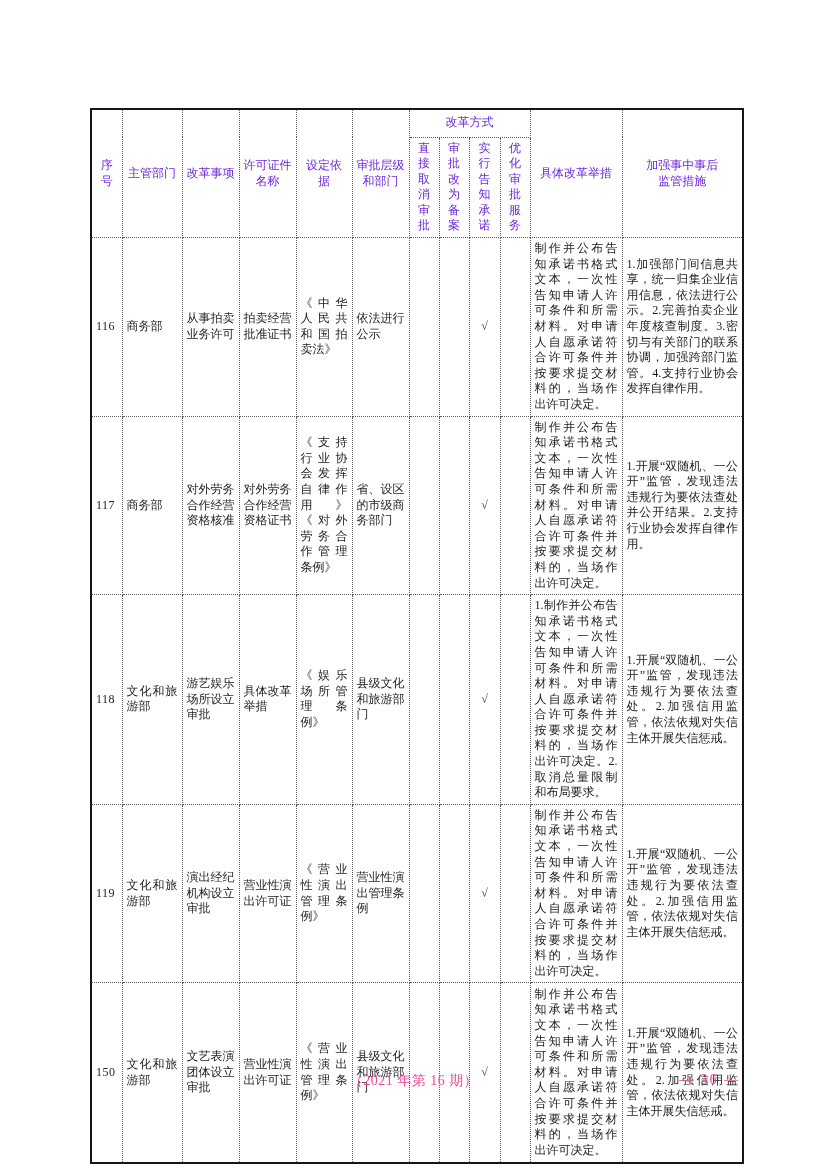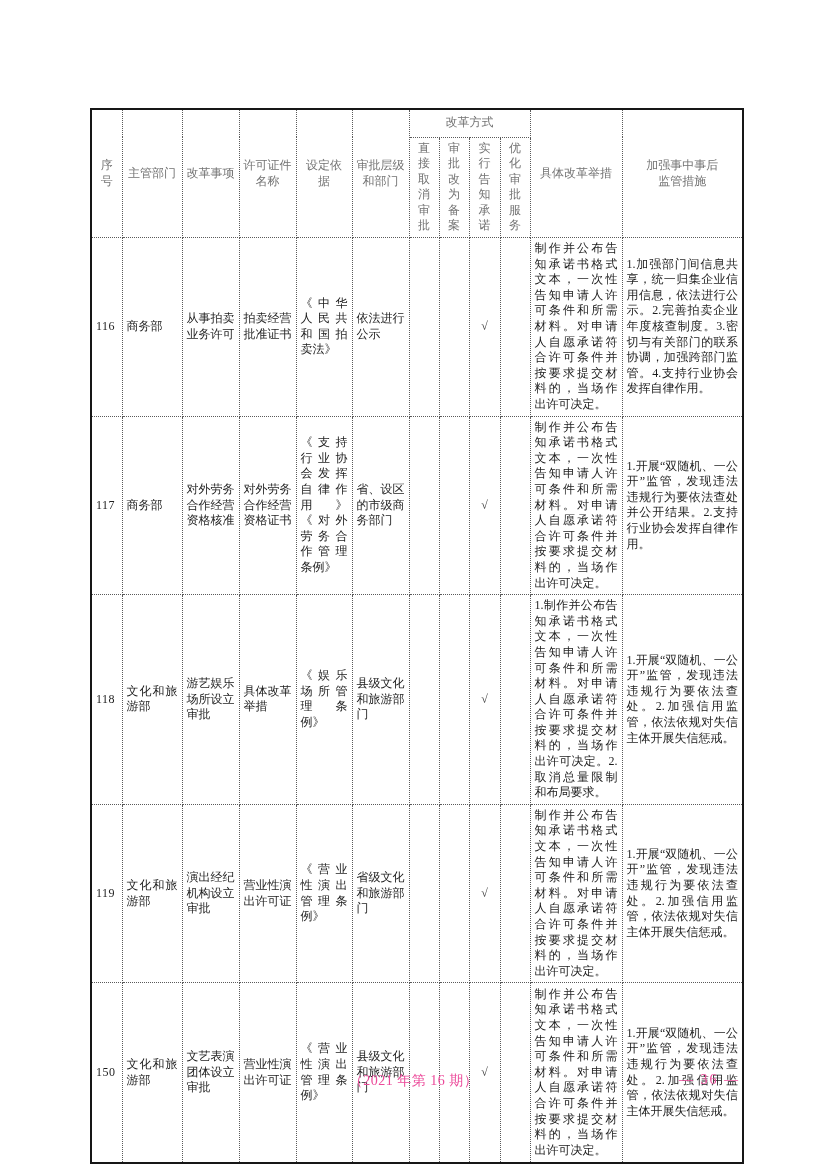--- a/index.html
+++ b/index.html
@@ -30,21 +30,21 @@
   }
   
   td.sl, th.sl{border-left:1px solid #4c4c4c;}
   th.hdr{
     font-family:"Liberation Sans","DejaVu Sans",sans-serif;
     font-weight:bold;
     font-size:12.5px;
     text-align:center;
     white-space:pre-line;
     line-height:1.45;
-    color:#737373;
+    color:#6d28d9;
   }
   td.cnum{font-size:12.5px;letter-spacing:.5px;}
   td.ctext{text-align:justify;text-justify:inter-ideograph;}
   td.cchk{text-align:center;font-size:13px;color:#3d3d3d;}
   .footer{
     position:absolute;left:0;top:1072px;width:827px;height:20px;
     font-size:14px;color:#ec4899;
   }
   .footer .issue{
     position:absolute;left:0;width:827px;text-align:center;
@@ -146,21 +146,21 @@
         <td class="cchk"></td>
         <td class="ctext sl">1.制作并公布告知承诺书格式文本，一次性告知申请人许可条件和所需材料。对申请人自愿承诺符合许可条件并按要求提交材料的，当场作出许可决定。2.取消总量限制和布局要求。</td>
         <td class="ctext sl">1.开展“双随机、一公开”监管，发现违法违规行为要依法查处。2.加强信用监管，依法依规对失信主体开展失信惩戒。</td>
       </tr>
       <tr style="height:168px">
         <td class="cnum">119</td>
         <td class="ctext">文化和旅游部</td>
         <td class="ctext">演出经纪机构设立审批</td>
         <td class="ctext">营业性演出许可证</td>
         <td class="ctext">《营业性演出管理条例》</td>
-        <td class="ctext">省级文化和旅游部门</td>
+        <td class="ctext">营业性演出管理条例</td>
         <td class="cchk sl"></td>
         <td class="cchk"></td>
         <td class="cchk">√</td>
         <td class="cchk"></td>
         <td class="ctext sl">制作并公布告知承诺书格式文本，一次性告知申请人许可条件和所需材料。对申请人自愿承诺符合许可条件并按要求提交材料的，当场作出许可决定。</td>
         <td class="ctext sl">1.开展“双随机、一公开”监管，发现违法违规行为要依法查处。2.加强信用监管，依法依规对失信主体开展失信惩戒。</td>
       </tr>
       <tr style="height:180px">
         <td class="cnum">150</td>
         <td class="ctext">文化和旅游部</td>

